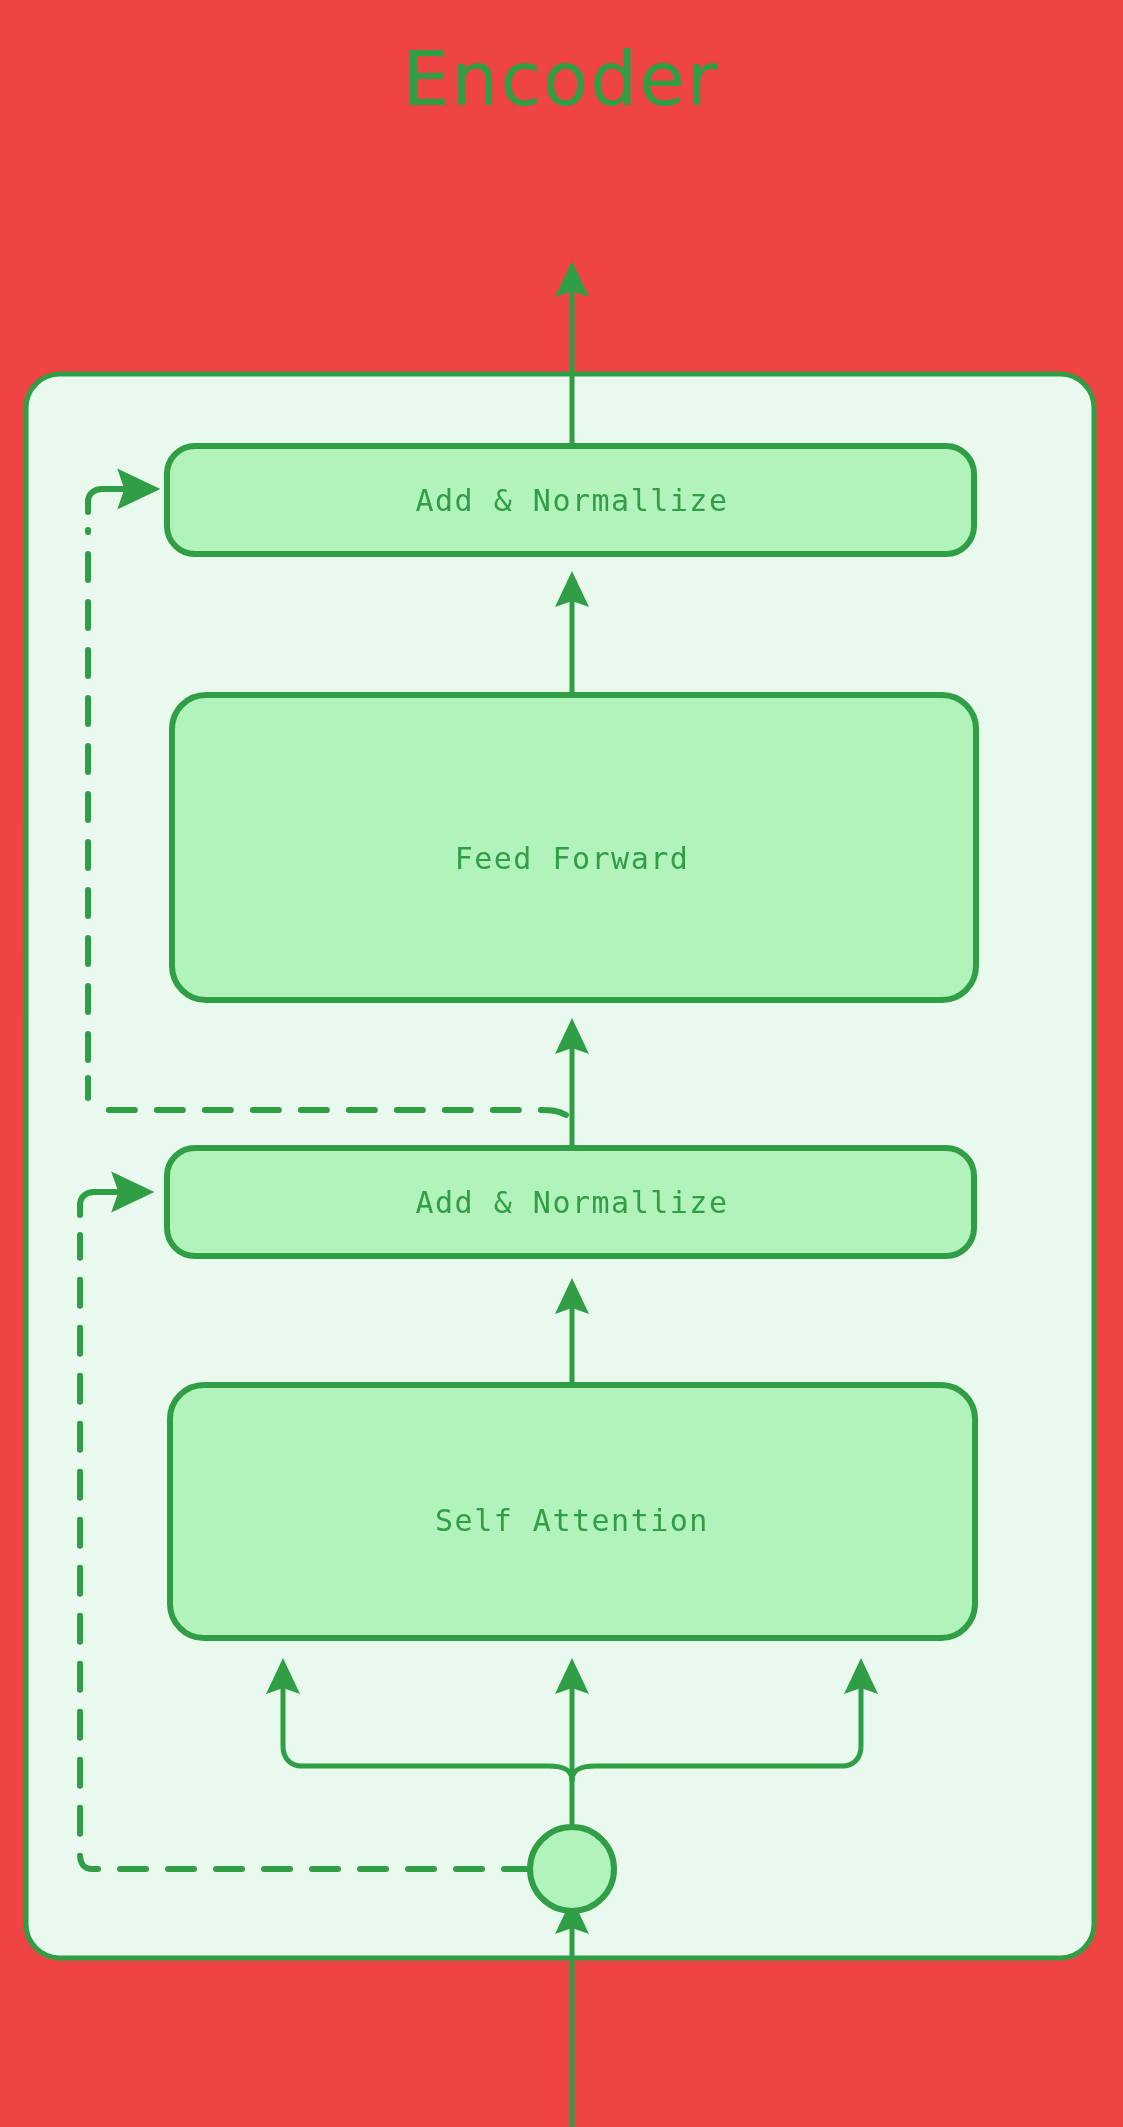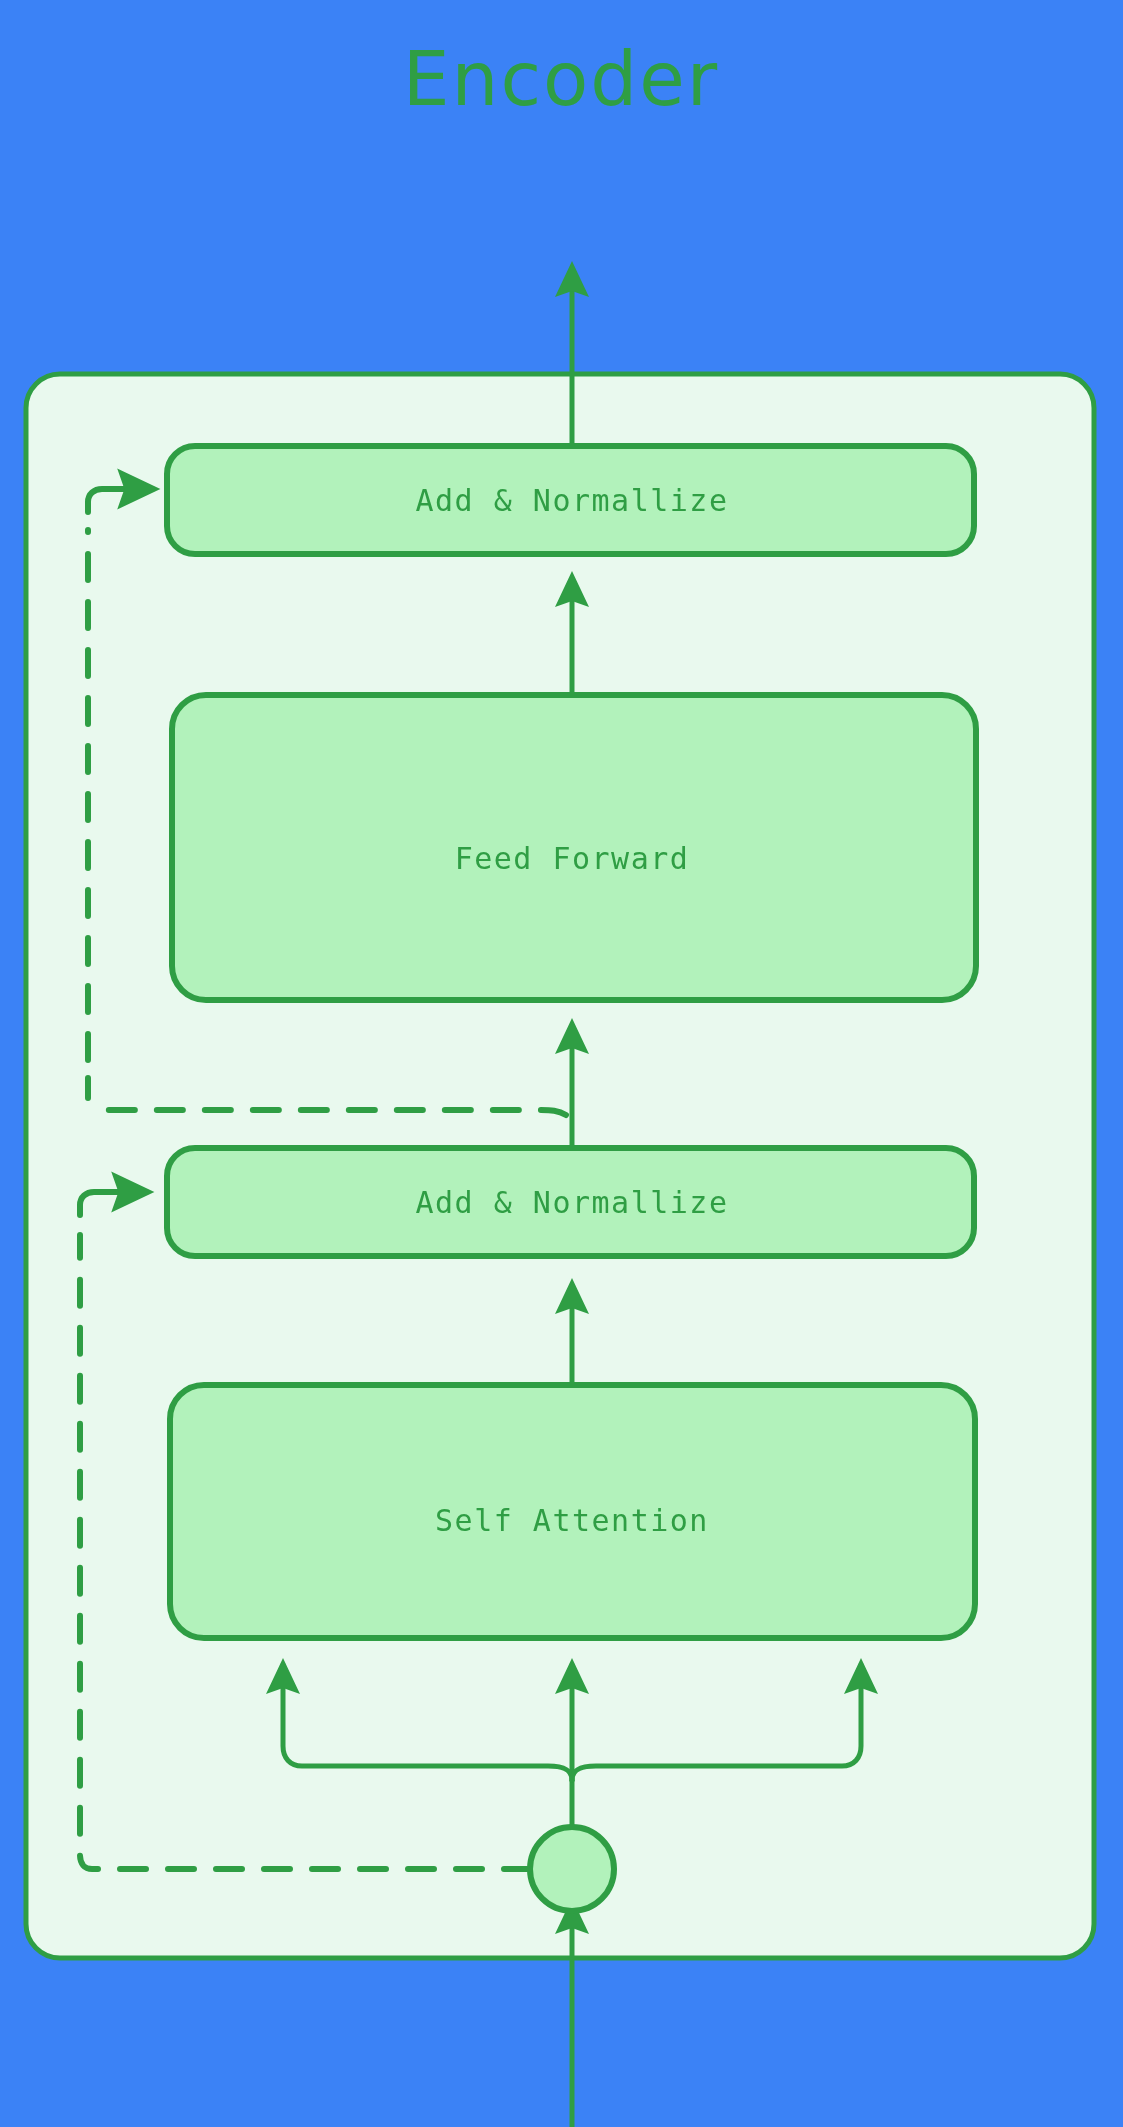--- a/index.html
+++ b/index.html
@@ -10,21 +10,21 @@
   body {
     width: 1123px;
     height: 2127px;
     font-family: "DejaVu Sans", sans-serif;
     overflow: hidden;
   }
   #diagram-root {
     position: relative;
     width: 1123px;
     height: 2127px;
-    background: #3b82f6;
+    background: #ef4444;
   }
   svg.canvas {
     position: absolute;
     top: 0;
     left: 0;
     width: 1123px;
     height: 2127px;
     display: block;
   }
   .title-text {

